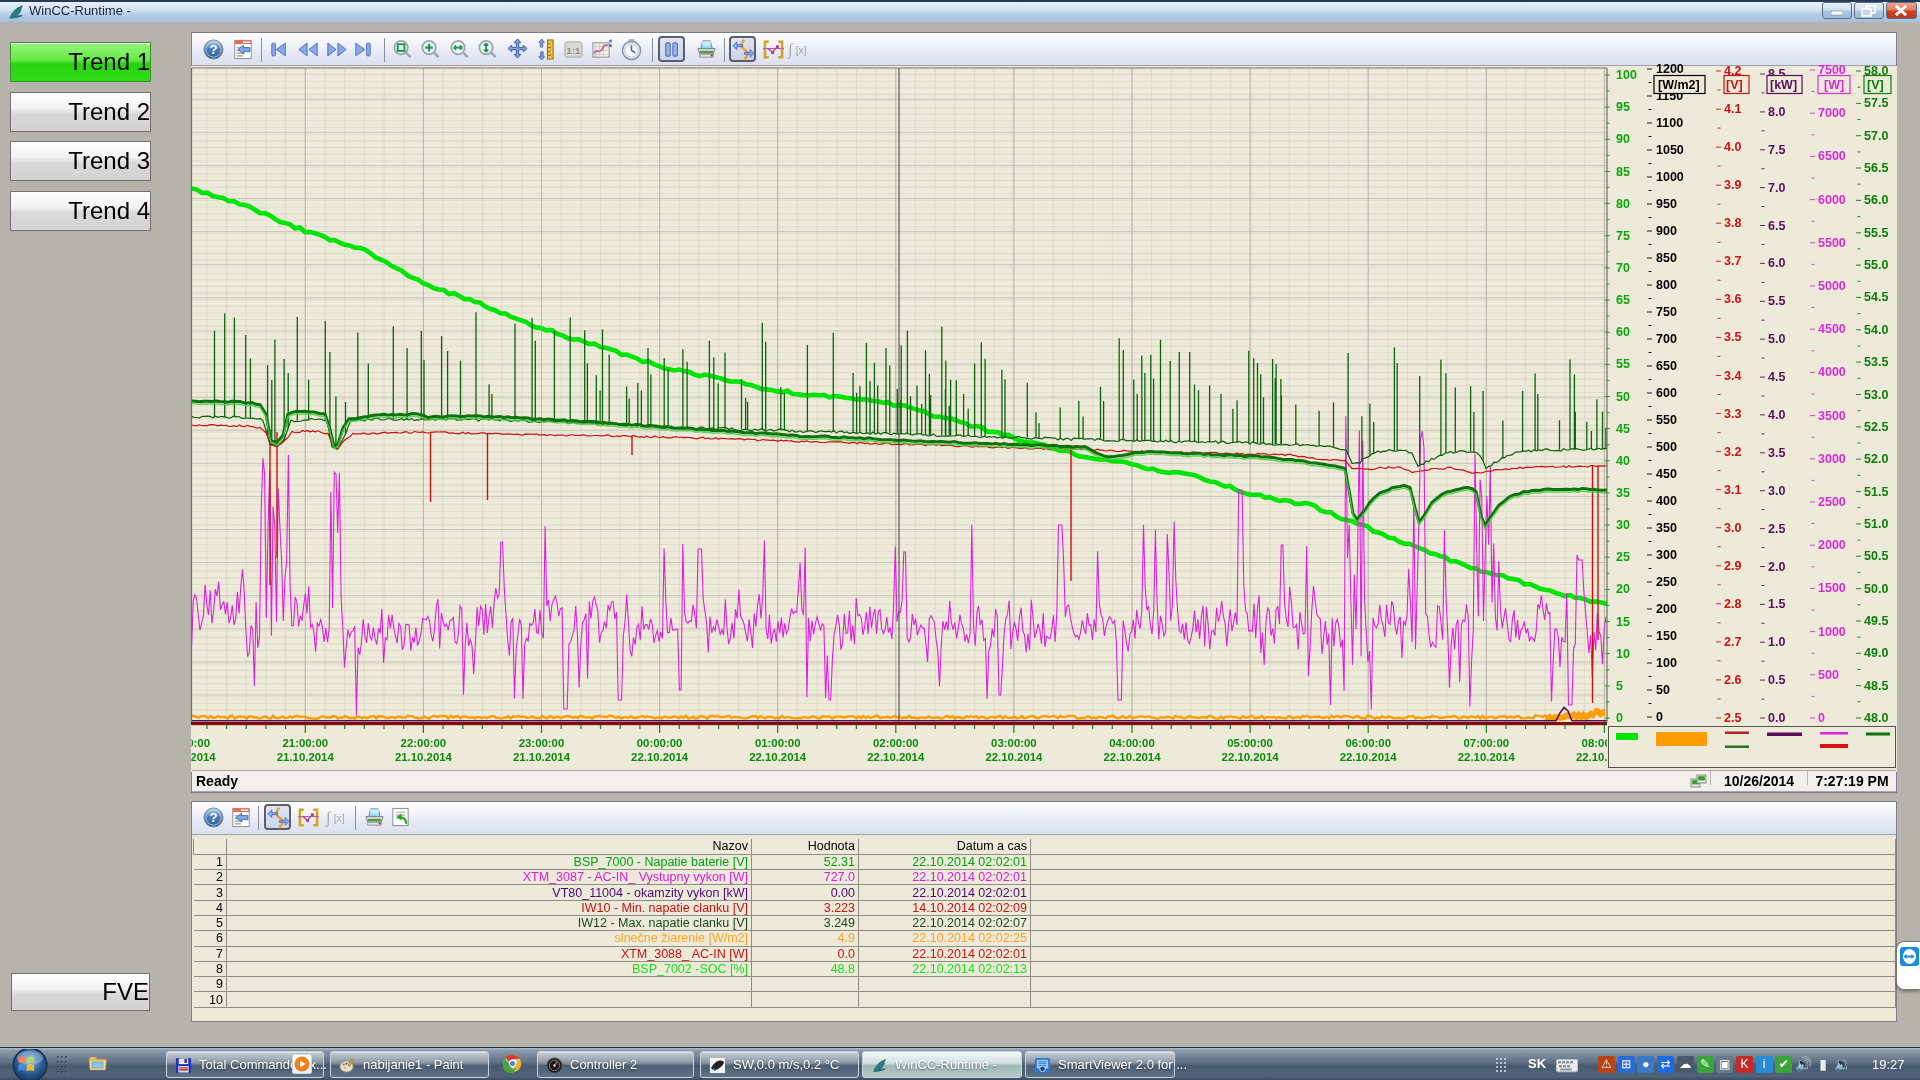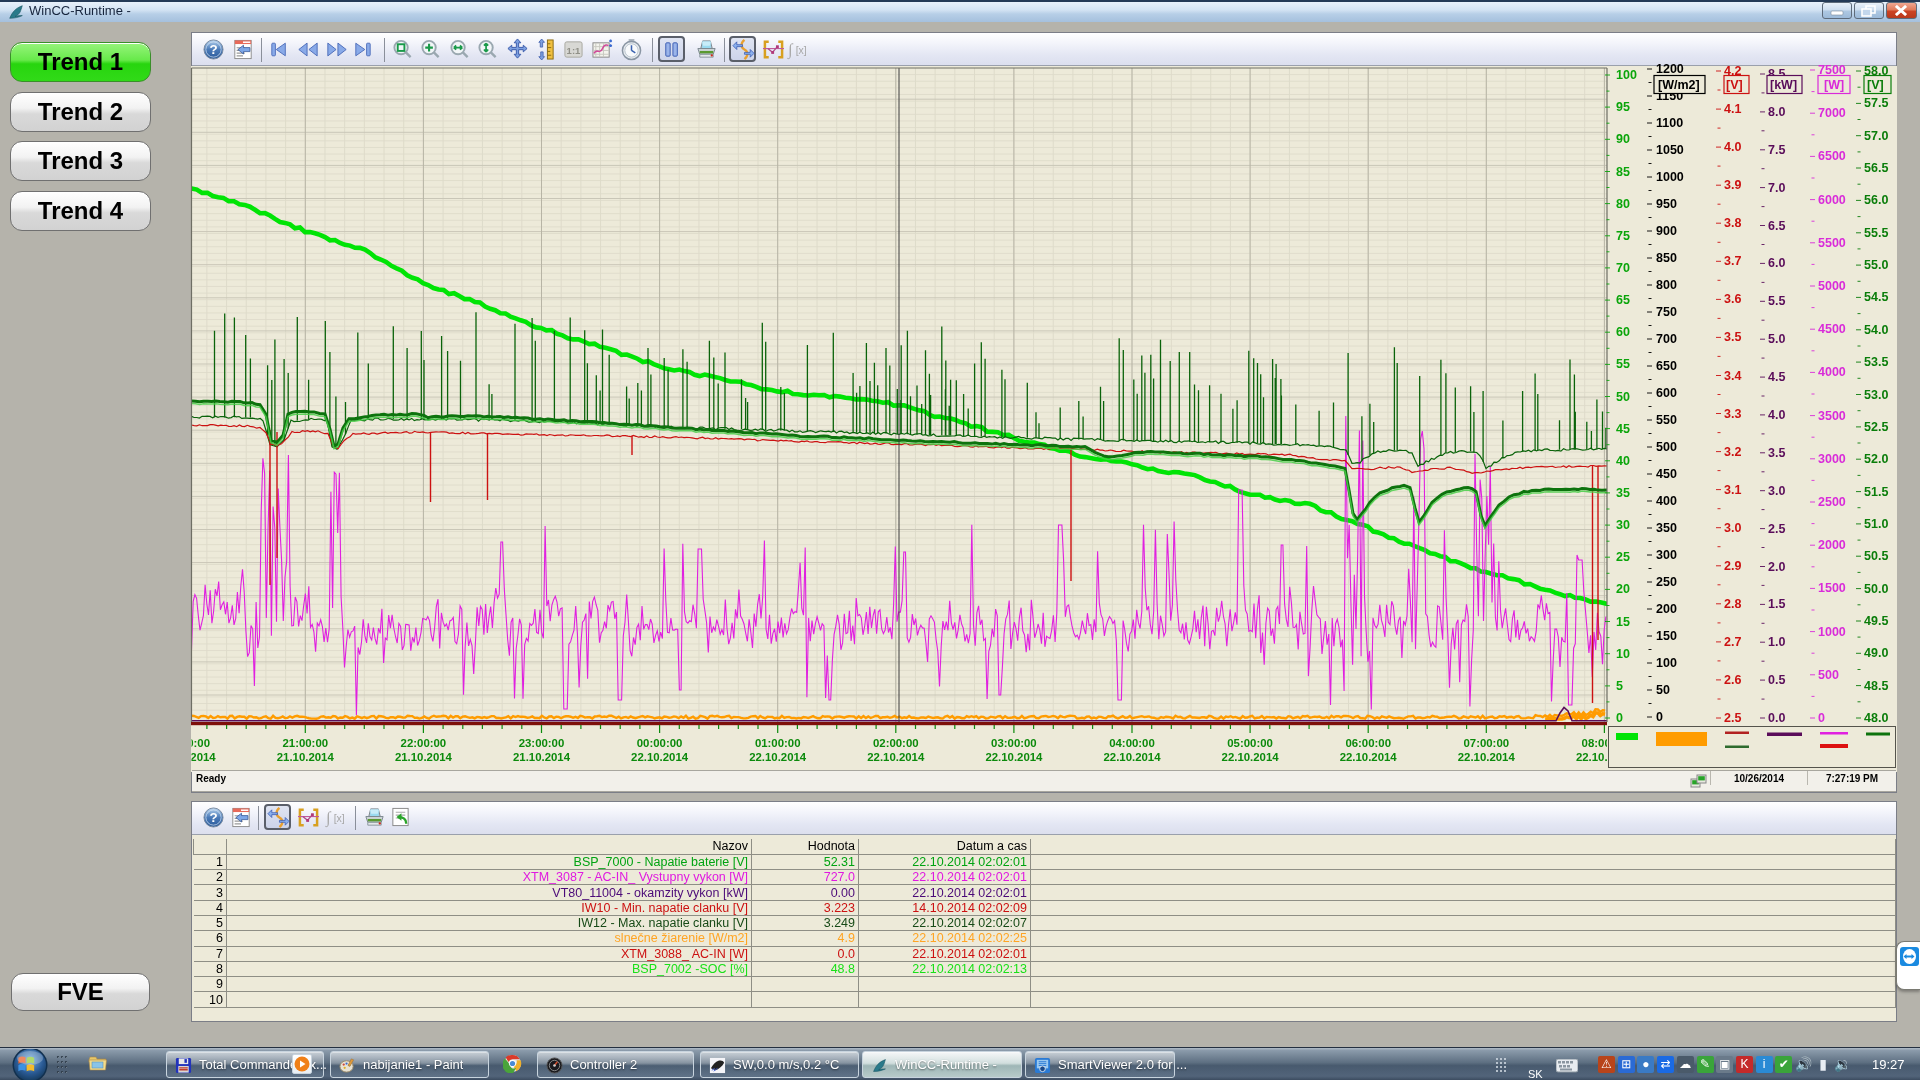--- a/index.html
+++ b/index.html
@@ -7,38 +7,38 @@
 
 #titlebar{left:0;top:0;width:1920px;height:22px;
  background:linear-gradient(180deg,#e8f1fa 0%,#d3e3f3 40%,#b7cfe7 60%,#a5c0dd 100%);
  border-top:2px solid #243a56}
 #titletxt{left:29px;top:3px;font-size:13px;color:#16243c}
 .winbtn{top:2px;height:17px;border-radius:3px;border:1px solid #5e6b7a}
 #btnmin{left:1822px;width:30px;background:linear-gradient(180deg,#e9f1f9 0%,#cfdff0 45%,#aec8e2 55%,#9cbad9 100%)}
 #btnmax{left:1854px;width:30px;background:linear-gradient(180deg,#e9f1f9 0%,#cfdff0 45%,#aec8e2 55%,#9cbad9 100%)}
 #btncls{left:1886px;width:31px;background:linear-gradient(180deg,#f0a892 0%,#e07a5a 45%,#cc4323 55%,#b93a1c 100%)}
 
-.lbtn{left:10px;width:141px;height:40px;border:1px solid #707070;border-radius:12px;
+.lbtn{left:10px;width:141px;height:40px;border:1px solid #707070;border-radius:0;
  background:linear-gradient(180deg,#ffffff 0%,#f2f2f2 40%,#d9d9d9 55%,#d2d2d2 100%);
- text-align:center;font-weight:bold;font-size:24px;color:#000;line-height:38px;
+ text-align:right;font-weight:normal;font-size:24px;color:#000;line-height:38px;
  box-shadow:inset 0 1px 0 #fff}
 #trend1{top:42px;background:linear-gradient(180deg,#97f47c 0%,#67e94a 45%,#27d50e 55%,#31da18 100%);border-color:#3a8f2a}
 #trend2{top:92px}
 #trend3{top:141px}
 #trend4{top:191px}
 #fve{top:973px;height:38px;line-height:36px;left:11px;width:139px}
 
 .win{border:1px solid #7b7e87;background:#edead9}
 #trendwin{left:191px;top:32px;width:1706px;height:761px}
 #tablewin{left:191px;top:801px;width:1706px;height:221px}
 .toolbar{left:0;top:0;width:100%;height:33px;
  background:linear-gradient(180deg,#ffffff 0%,#f4f5fb 30%,#e3e6f3 70%,#dcdfee 100%);
  border-bottom:1px solid #9aa0ac}
 
-#statusbar{left:192px;top:770px;width:1704px;height:22px;background:#f2f0ea;border:1px solid #a8a69e;border-left:none;border-right:none;font-size:10px;font-weight:bold;color:#000}
+#statusbar{left:192px;top:770px;width:1704px;height:22px;background:#f2f0ea;border:1px solid #a8a69e;border-left:none;border-right:none;font-size:14px;font-weight:bold;color:#000}
 #statusbar .cell{position:absolute;top:0;height:14px;border-left:1px solid #b9b7af;padding:2px 6px 0 6px}
 
 #dtable{position:absolute;left:1px;top:37px;width:1703px;border-collapse:collapse;table-layout:fixed;font-size:12.5px;color:#000;background:#edead9}
 #dtable td,#dtable th{border:1px solid #8e8e85;height:15.3px;padding:0 3px 0 5px;overflow:hidden;white-space:nowrap;font-weight:normal;text-align:right;line-height:14px}
 #dtable th{border-top:none}
 #dtable td.rn{border-left:none;padding-left:3px}
 #dtable col.c0{width:33px}
 #dtable col.c1{width:525px}
 #dtable col.c2{width:107px}
 #dtable col.c3{width:172px}
@@ -747,21 +747,21 @@
         <circle cx="6" cy="6" r="1"></circle>
         <circle cx="10" cy="6" r="1"></circle>
         <circle cx="2" cy="10" r="1"></circle>
         <circle cx="6" cy="10" r="1"></circle>
         <circle cx="10" cy="10" r="1"></circle>
         <circle cx="2" cy="14" r="1"></circle>
         <circle cx="6" cy="14" r="1"></circle>
         <circle cx="10" cy="14" r="1"></circle>
       </g>
     </svg>
-    <div class="abs" style="left:1528px;top:20px;color:#fff;font-size:11px;font-weight:normal">SK</div>
+    <div class="abs" style="left:1528px;top:8px;color:#fff;font-size:13px;font-weight:bold">SK</div>
     <svg class="abs" style="left:1556px;top:11px" width="22" height="14">
       <rect x="0" y="0" width="22" height="13" rx="2" fill="#e8ecf0" stroke="#8a96a0"></rect>
       <g fill="#8a96a0">
         <rect x="2" y="2" width="3" height="2.5"></rect>
         <rect x="6" y="2" width="3" height="2.5"></rect>
         <rect x="10" y="2" width="3" height="2.5"></rect>
         <rect x="14" y="2" width="3" height="2.5"></rect>
         <rect x="3" y="6" width="3" height="2.5"></rect>
         <rect x="7" y="6" width="3" height="2.5"></rect>
         <rect x="11" y="6" width="3" height="2.5"></rect>

